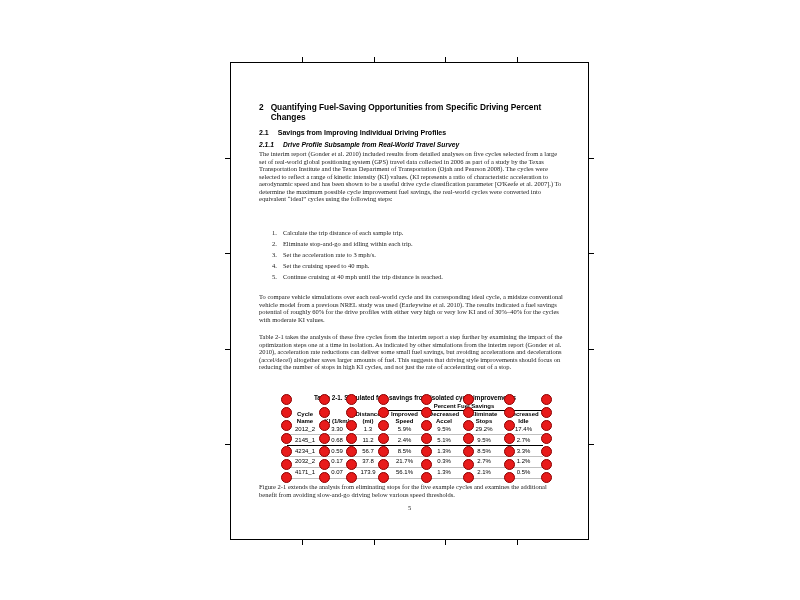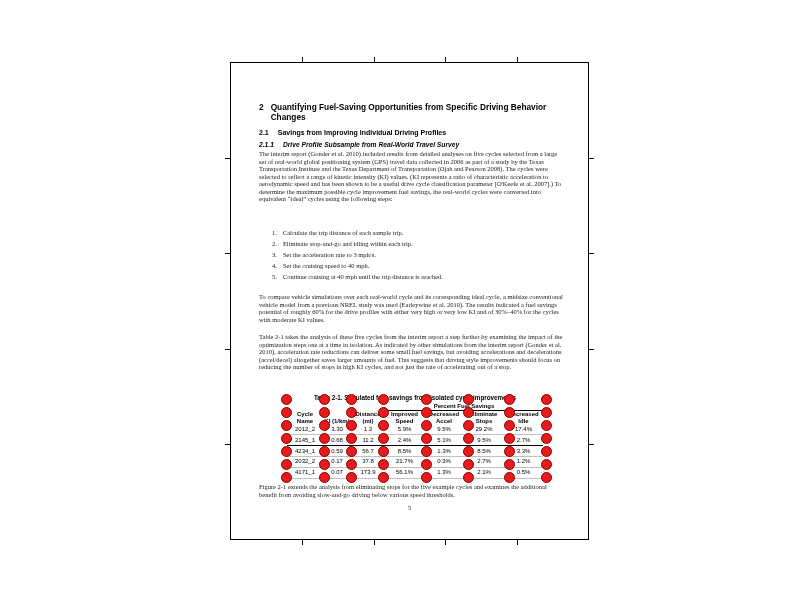--- a/index.html
+++ b/index.html
@@ -36,21 +36,21 @@
 </style>
 </head>
 <body>
 
 <div class="canvas">
   <div class="page-frame">
     <div class="doc">
 
       <div class="h1">
         <span>2</span>
-        <span>Quantifying Fuel-Saving Opportunities from Specific Driving Behavior Changes</span>
+        <span>Quantifying Fuel-Saving Opportunities from Specific Driving Percent Changes</span>
       </div>
 
       <div class="h2">
         <span>2.1</span>
         <span>Savings from Improving Individual Driving Profiles</span>
       </div>
 
       <div class="h3">
         <span>2.1.1</span>
         <span>Drive Profile Subsample from Real-World Travel Survey</span>

